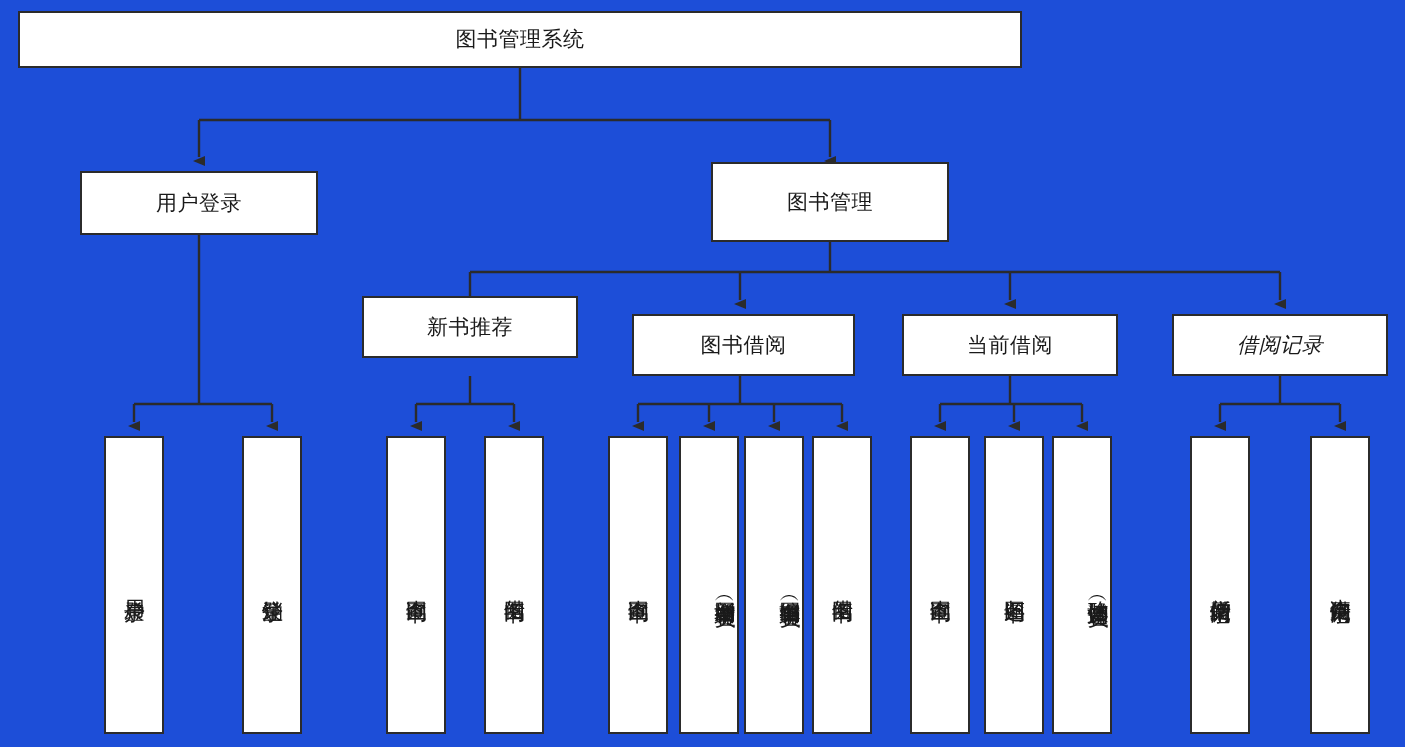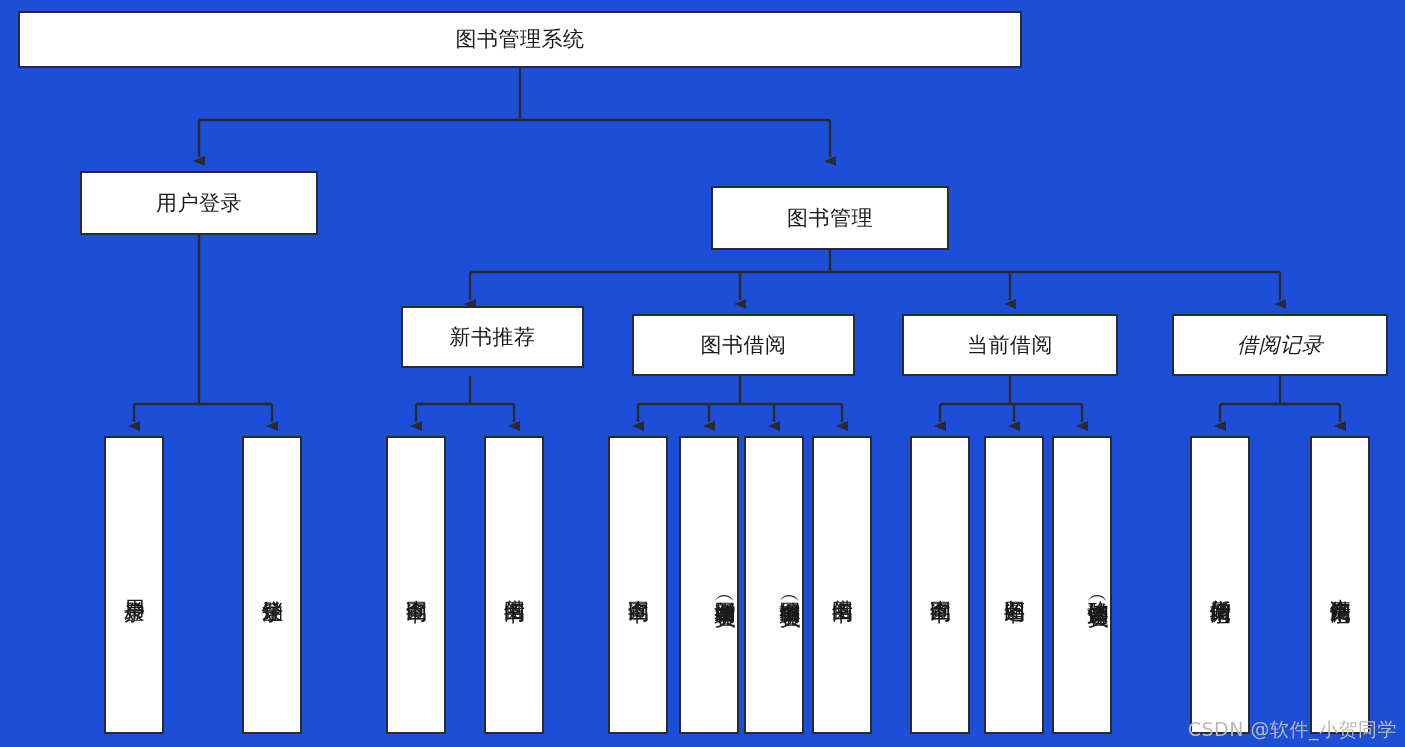--- a/index.html
+++ b/index.html
@@ -117,24 +117,24 @@
       </g>
   </svg>
 
   <div id="nodes-layer">
       <div class="node horizontal" style="left: 18px; top: 11px; width: 1004px; height: 57px;">
         <span class="node-label">图书管理系统</span>
       </div>
       <div class="node horizontal" style="left: 80px; top: 171px; width: 238px; height: 64px;">
         <span class="node-label">用户登录</span>
       </div>
-      <div class="node horizontal" style="left: 711px; top: 186px; width: 238px; height: 64px;">
+      <div class="node horizontal" style="left: 711px; top: 162px; width: 238px; height: 80px;">
         <span class="node-label">图书管理</span>
       </div>
-      <div class="node horizontal" style="left: 362px; top: 306px; width: 183px; height: 62px; margin-left: 39px;">
+      <div class="node horizontal" style="left: 362px; top: 296px; width: 216px; height: 62px;">
         <span class="node-label">新书推荐</span>
       </div>
       <div class="node horizontal" style="left: 632px; top: 314px; width: 223px; height: 62px;">
         <span class="node-label">图书借阅</span>
       </div>
       <div class="node horizontal" style="left: 902px; top: 314px; width: 216px; height: 62px; justify-content: center;">
         <span class="node-label">当前借阅</span>
       </div>
       <div class="node horizontal" style="left: 1172px; top: 314px; width: 216px; height: 62px; font-style: italic;">
         <span class="node-label">借阅记录</span>
@@ -173,14 +173,13 @@
         <span class="node-label">确认归还（管理员）</span>
       </div>
       <div class="node vertical centered" style="left: 1190px; top: 436px; width: 60px; height: 298px;">
         <span class="node-label">新增借阅记录</span>
       </div>
       <div class="node vertical centered" style="left: 1310px; top: 436px; width: 60px; height: 298px;">
         <span class="node-label">查询借阅记录</span>
       </div>
     </div>
 
-  <div id="watermark">CSDN @软件_小贺同学</div>
 </div>
 
 </body></html>

